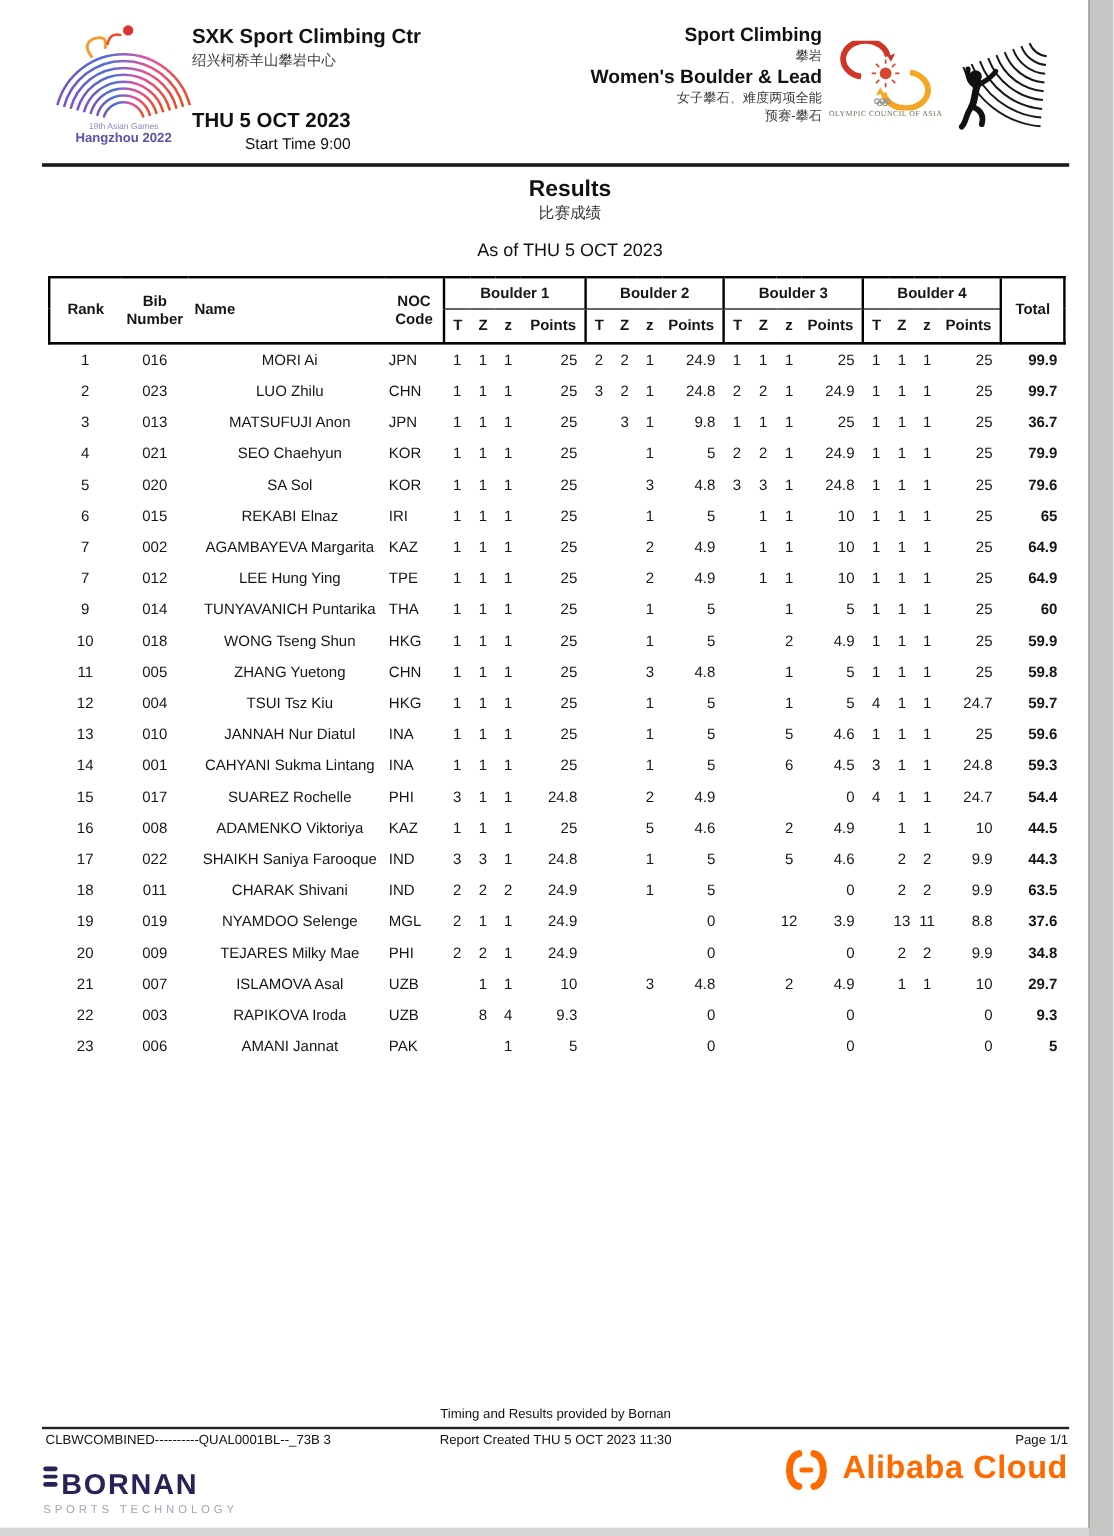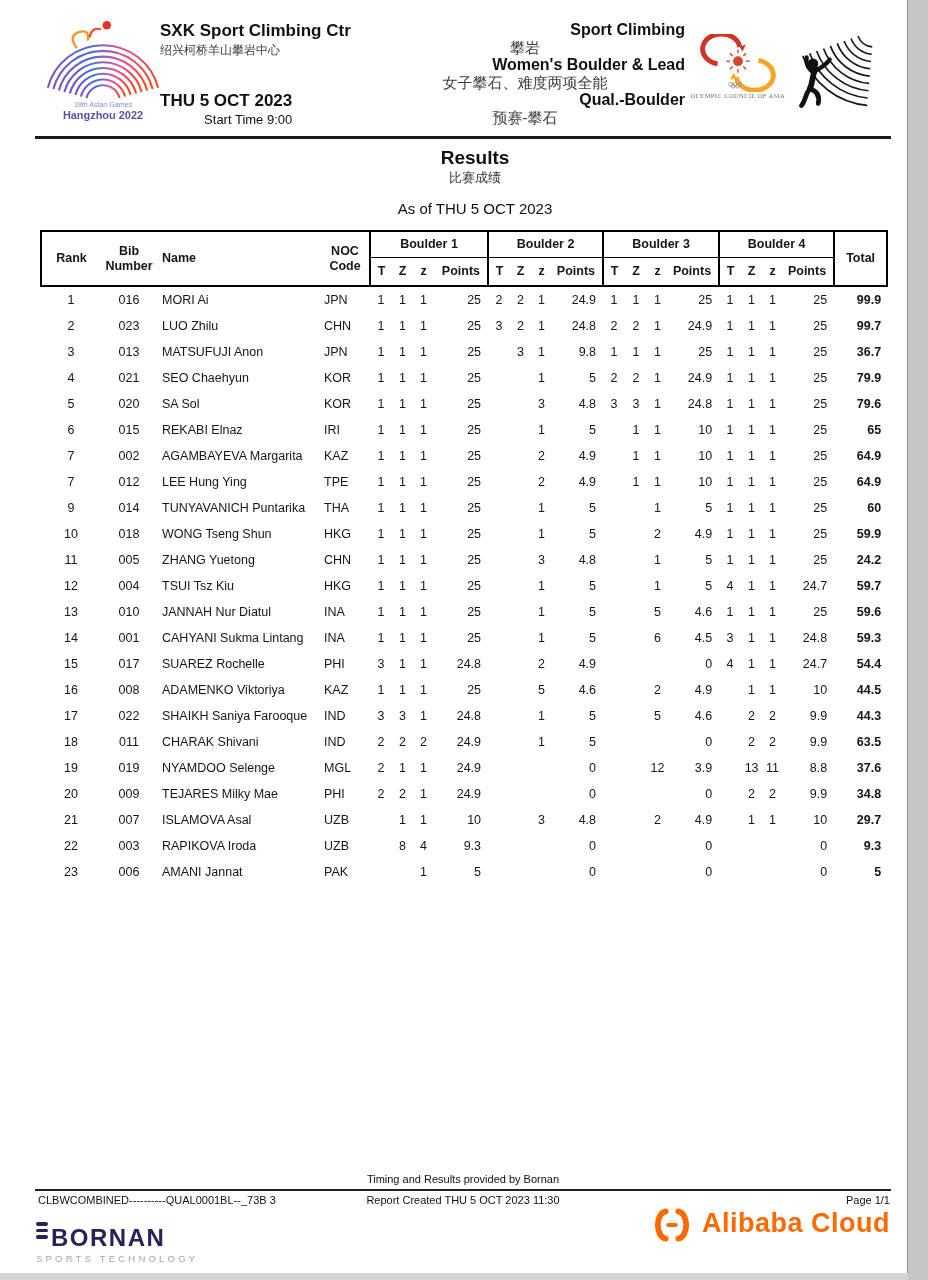--- a/index.html
+++ b/index.html
@@ -12,21 +12,21 @@
   
   .emblem{position:absolute;left:44px;top:16px;}
   .hdr-left{position:absolute;left:160px;top:20px;}
   .venue{font-size:17px;font-weight:bold;line-height:22px;}
   .cn{font-size:12px;color:#3c3c3c;line-height:16px;}
   .hdr-date{position:absolute;left:160px;top:90px;}
   .date{font-size:17px;font-weight:bold;line-height:21px;}
   .start{font-size:13px;line-height:17px;text-align:right;}
   .hdr-right{position:absolute;left:365px;top:20px;width:320px;text-align:right;}
   .hr-b{font-size:16px;font-weight:bold;line-height:20px;}
-  .hr-cn{font-size:15px;color:#3c3c3c;line-height:15px;text-align:center;}
+  .hr-cn{font-size:11px;color:#3c3c3c;line-height:15px;}
   .oca{position:absolute;left:698px;top:34px;}
   .oca-cap{position:absolute;left:688px;top:92px;width:100px;text-align:center;
            font-family:"Liberation Serif",serif;font-size:6.5px;letter-spacing:.4px;
            color:#7a6a58;text-transform:uppercase;}
   .picto{position:absolute;left:792px;top:20px;}
   .rule-top{position:absolute;left:35px;top:136px;width:856px;height:2.5px;background:#1a1a1a;}
 
   
   .title-wrap{position:absolute;left:0;top:146px;width:926px;text-align:center;padding-left:12px;}
   .res-main{font-size:19px;font-weight:bold;line-height:23px;}
@@ -41,21 +41,21 @@
   .h-rank{border-top:2px solid #000;border-bottom:2px solid #000;border-left:2px solid #000;}
   .h-mid{border-top:2px solid #000;border-bottom:2px solid #000;}
   .h-name{text-align:left;padding-left:5px;}
   .h-boulder{border-top:2px solid #000;border-left:2px solid #000;border-bottom:1px solid #000;}
   .h-sub{border-bottom:2px solid #000;text-align:center;}
   .h-sub-first{border-left:2px solid #000;}
   .h-points{text-align:right;padding-right:7px;}
   .h-total{border:2px solid #000;}
   tbody td{height:26px;padding:0;line-height:26px;white-space:nowrap;overflow:visible;}
   .c-rank,.c-bib{text-align:center;}
-  .c-name{text-align:left;padding-left:5px;margin-left:12px;}
+  .c-name{text-align:center;padding-left:5px;margin-left:12px;}
   .c-noc{text-align:left;padding-left:3px;}
   .c-att{text-align:center;}
   .c-pts{text-align:right;padding-right:7px;}
   .c-total{text-align:right;padding-right:6px;font-weight:bold;}
 
   
   .provider{position:absolute;left:0;top:1173px;width:926px;text-align:center;font-size:11px;}
   .rule-footer{position:absolute;left:35px;top:1189px;width:856px;height:1.5px;background:#222;}
   .doc-code{position:absolute;left:38px;top:1194px;font-size:11px;}
   .created{position:absolute;left:0;top:1194px;width:926px;text-align:center;font-size:11px;}
@@ -107,21 +107,20 @@
   <div class="hdr-date">
     <div class="date">THU 5 OCT 2023</div>
     <div class="start">Start Time 9:00</div>
   </div>
 
   <div class="hdr-right">
     <div class="hr-b">Sport Climbing</div>
     <div class="hr-cn">攀岩</div>
     <div class="hr-b">Women's Boulder &amp; Lead</div>
     <div class="hr-cn">女子攀石、难度两项全能</div>
-    <div class="hr-b">Qual.-Boulder</div>
     <div class="hr-cn">预赛-攀石</div>
   </div>
 
   <svg class="oca" width="80" height="58" viewBox="0 0 90 62">
     <path d="M22,32 A21,17 0 1 1 47,13" fill="none" stroke="#cf3426" stroke-width="5.5"></path>
     <path d="M47,13 l 7,-3 -4,8 z" fill="#cf3426"></path>
     <path d="M68,28 A21,17 0 1 1 43,47" fill="none" stroke="#f5a623" stroke-width="5.5"></path>
     <path d="M43,47 l -7,3 4,-8 z" fill="#f5a623"></path>
     <circle cx="45" cy="29" r="5.5" fill="#d8442f"></circle>
     <g stroke="#d8442f" stroke-width="1.6">
@@ -477,21 +476,21 @@
             <td class="c-att">3</td>
             <td class="c-pts">4.8</td>
             <td class="c-att"></td>
             <td class="c-att"></td>
             <td class="c-att">1</td>
             <td class="c-pts">5</td>
             <td class="c-att">1</td>
             <td class="c-att">1</td>
             <td class="c-att">1</td>
             <td class="c-pts">25</td>
-            <td class="c-total">24.2</td>
+            <td class="c-total">59.8</td>
           </tr>
           <tr>
             <td class="c-rank">12</td>
             <td class="c-bib">004</td>
             <td class="c-name">TSUI Tsz Kiu</td>
             <td class="c-noc">HKG</td>
             <td class="c-att">1</td>
             <td class="c-att">1</td>
             <td class="c-att">1</td>
             <td class="c-pts">25</td>

